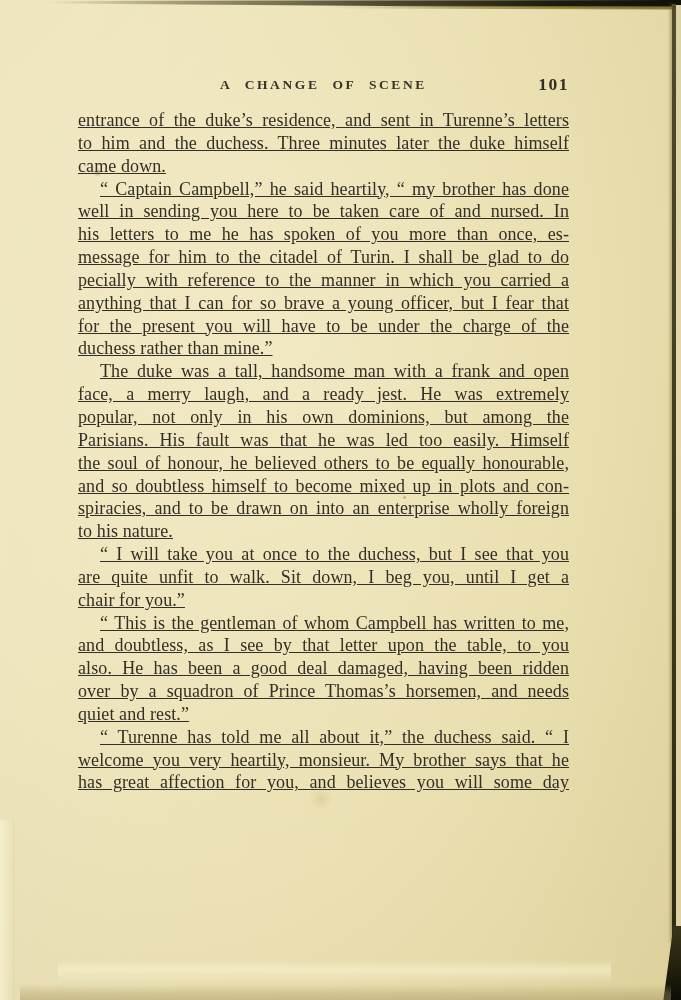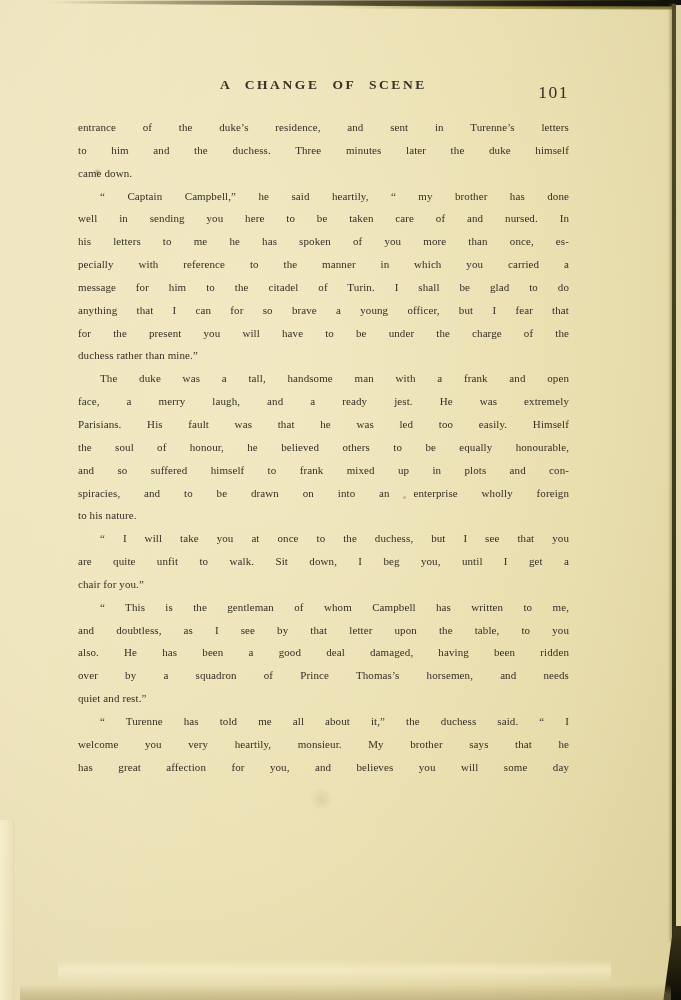--- a/index.html
+++ b/index.html
@@ -89,31 +89,32 @@
     position: absolute; left: 78px; top: 74px; width: 491px; height: 22px;
     color: #383226;
   }
   .header-title {
     position: absolute; left: 0; right: 0; top: 3px;
     text-align: center;
     font-size: 13.5px; font-weight: 700;
     letter-spacing: 2.6px; word-spacing: 7px;
   }
   .page-number {
-    position: absolute; right: 0; top: 8px;
-    font-size: 17.5px; font-weight: 400; letter-spacing: 1.5px;
+    position: absolute; right: 0; top: 0;
+    font-size: 17.5px; font-weight: 700; letter-spacing: 1.5px;
     color: #332e23;
   }
 
   
   .text-block {
-    position: absolute; left: 78px; top: 116px; width: 491px;
+    position: absolute; left: 78px; top: 109px; width: 491px;
     color: #342f26;
-    font-size: 11px; line-height: 22.85px;
+    font-size: 18px; line-height: 22.85px;
     text-rendering: optimizeLegibility;
+    text-decoration: underline;
   }
   .paragraph { margin: 0; }
   .line {
     text-align: justify;
     text-align-last: justify;
     white-space: normal;
     letter-spacing: 0.1px;
   }
   .line.last { text-align-last: left; }
   .line.indent { text-indent: 22px; }
@@ -133,32 +134,33 @@
   <div class="text-block">
       <div class="paragraph">
         <div class="line">entrance of the duke’s residence, and sent in Turenne’s letters</div>
         <div class="line">to him and the duchess.  Three minutes later the duke himself</div>
         <div class="line last">came down.</div>
       </div>
       <div class="paragraph">
         <div class="line indent">“ Captain Campbell,” he said heartily, “ my brother has done</div>
         <div class="line">well in sending you here to be taken care of and nursed.  In</div>
         <div class="line">his letters to me he has spoken of you more than once, es-</div>
+        <div class="line">message for him to the citadel of Turin.  I shall be glad to do</div>
         <div class="line">pecially with reference to the manner in which you carried a</div>
-        <div class="line">message for him to the citadel of Turin.  I shall be glad to do</div>
         <div class="line">anything that I can for so brave a young officer, but I fear that</div>
         <div class="line">for the present you will have to be under the charge of the</div>
         <div class="line last">duchess rather than mine.”</div>
       </div>
       <div class="paragraph">
         <div class="line indent">The duke was a tall, handsome man with a frank and open</div>
         <div class="line">face, a merry laugh, and a ready jest.  He was extremely</div>
+        <div class="line">popular, not only in his own dominions, but among the</div>
         <div class="line">Parisians.  His fault was that he was led too easily.  Himself</div>
         <div class="line">the soul of honour, he believed others to be equally honourable,</div>
-        <div class="line">and so suffered himself to frank mixed up in plots and con-</div>
+        <div class="line">and so doubtless himself to become mixed up in plots and con-</div>
         <div class="line">spiracies, and to be drawn on into an enterprise wholly foreign</div>
         <div class="line last">to his nature.</div>
       </div>
       <div class="paragraph">
         <div class="line indent">“ I will take you at once to the duchess, but I see that you</div>
         <div class="line">are quite unfit to walk.  Sit down, I beg you, until I get a</div>
         <div class="line last">chair for you.”</div>
       </div>
       <div class="paragraph">
         <div class="line indent">“ This is the gentleman of whom Campbell has written to me,</div>

